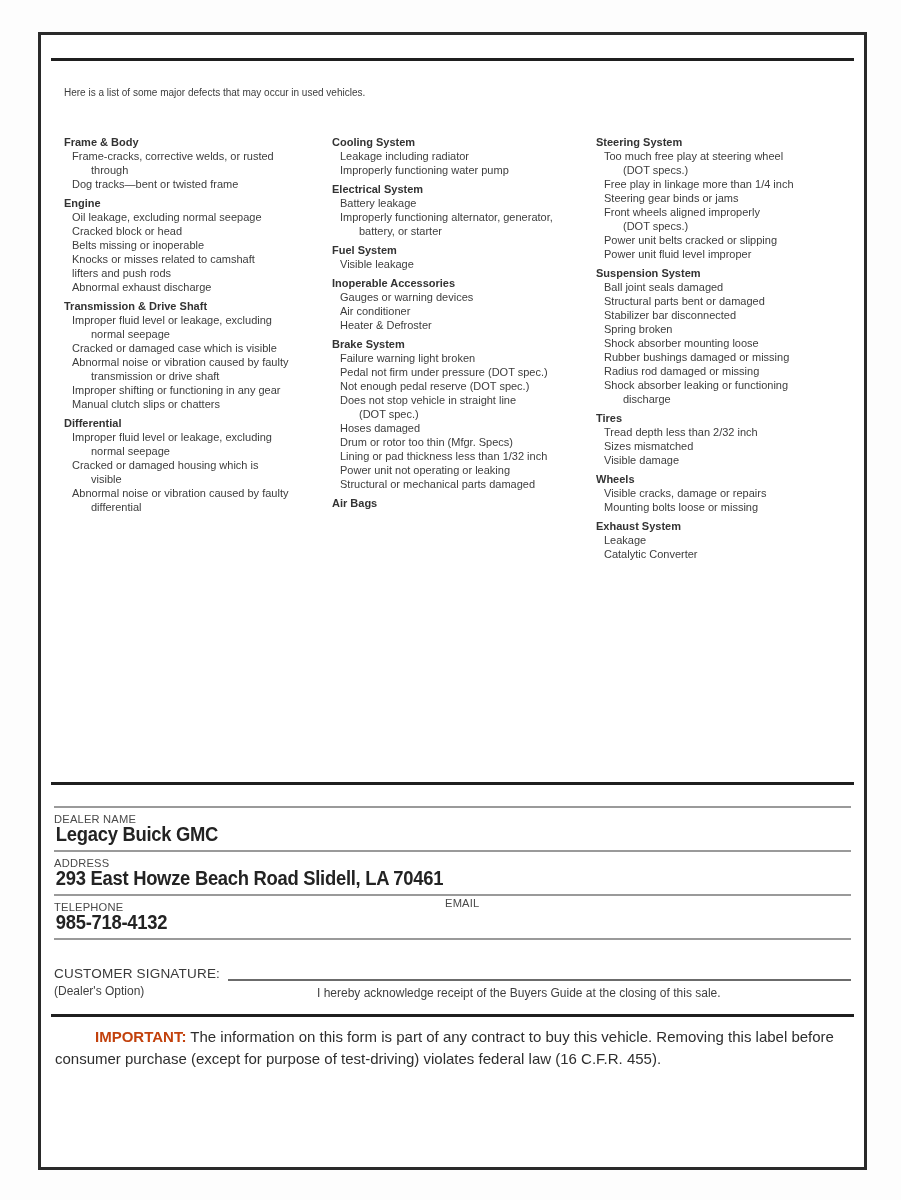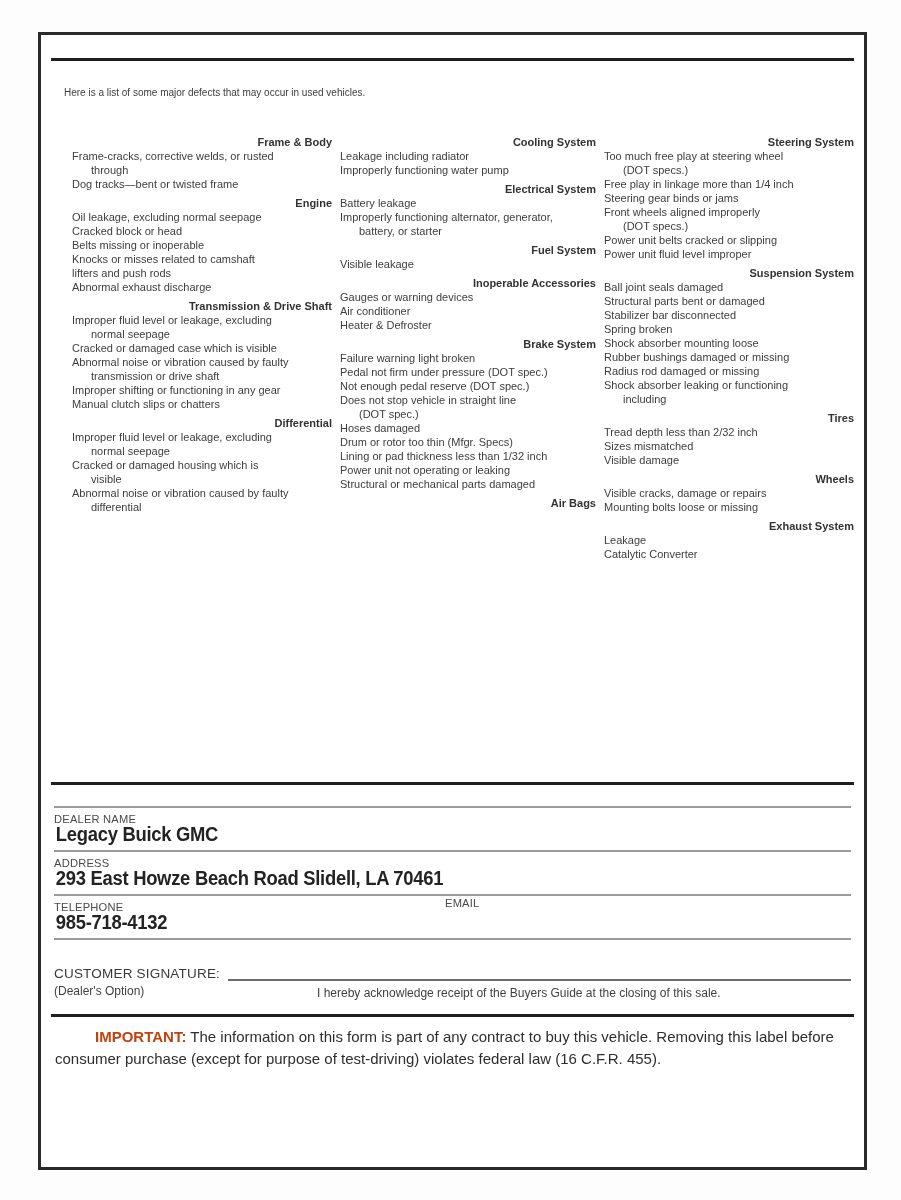--- a/index.html
+++ b/index.html
@@ -20,21 +20,21 @@
   .rule-thick { height: 3px; background: #1f1f1f; }
   .rule-top { margin-top: 23px; }
 
   .intro { margin-top: 26px; margin-left: 13px; font-size: 10px; color: #3d3d3d; }
 
   .columns { display: flex; margin-top: 32px; margin-left: 13px; height: 652px; }
   .col { font-size: 11px; line-height: 14px; }
   .col-1 { width: 268px; }
   .col-2 { width: 264px; }
   .col-3 { flex: 1; }
-  .col .h { font-weight: bold; margin-top: 5px; color: #333; text-align: right; }
+  .col .h { font-weight: bold; margin-top: 5px; color: #333; }
   .col .i { padding-left: 8px; }
   .col .c { padding-left: 27px; }
 
   .rule-mid { margin-top: 0; }
 
   .dealer { margin-top: 21px; padding: 0 3px; }
   .fline { height: 2px; background: #9a9a9a; }
   .flabel-row { position: relative; margin-top: 1px; height: 14px; }
   .flabel { font-size: 11.5px; color: #4a4a4a; letter-spacing: 0.2px;
             display: inline-block; transform: scaleX(0.97); transform-origin: left; }
@@ -135,21 +135,21 @@
           <div class="i">Power unit fluid level improper</div>
           <div class="h">Suspension System</div>
           <div class="i">Ball joint seals damaged</div>
           <div class="i">Structural parts bent or damaged</div>
           <div class="i">Stabilizer bar disconnected</div>
           <div class="i">Spring broken</div>
           <div class="i">Shock absorber mounting loose</div>
           <div class="i">Rubber bushings damaged or missing</div>
           <div class="i">Radius rod damaged or missing</div>
           <div class="i">Shock absorber leaking or functioning</div>
-          <div class="c">including</div>
+          <div class="c">discharge</div>
           <div class="h">Tires</div>
           <div class="i">Tread depth less than 2/32 inch</div>
           <div class="i">Sizes mismatched</div>
           <div class="i">Visible damage</div>
           <div class="h">Wheels</div>
           <div class="i">Visible cracks, damage or repairs</div>
           <div class="i">Mounting bolts loose or missing</div>
           <div class="h">Exhaust System</div>
           <div class="i">Leakage</div>
           <div class="i">Catalytic Converter</div>

